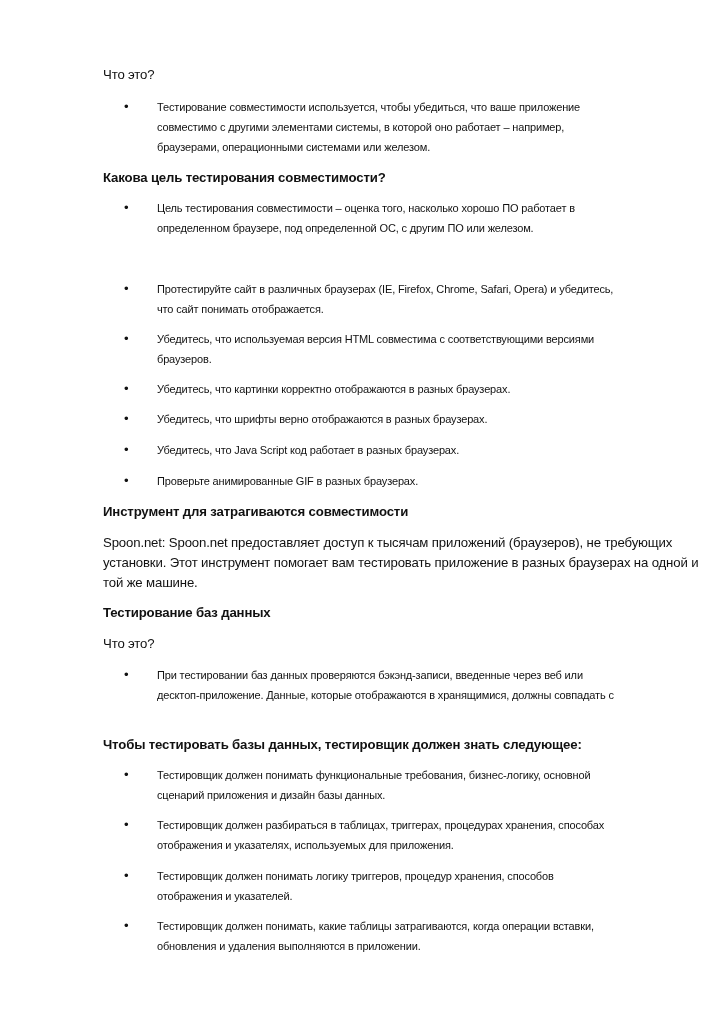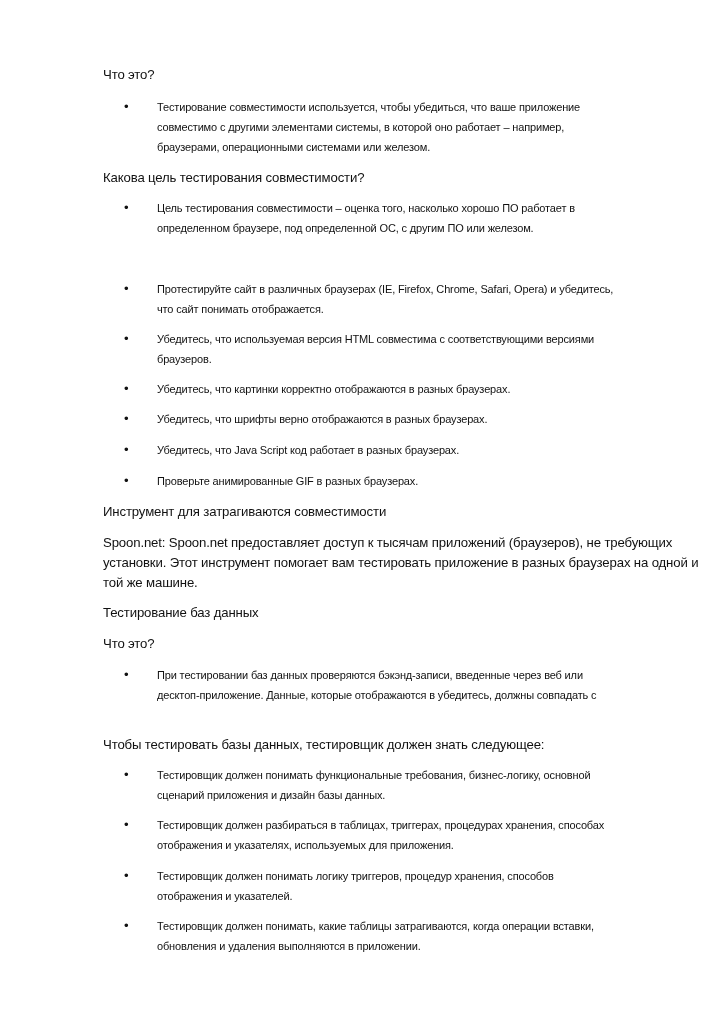--- a/index.html
+++ b/index.html
@@ -1,20 +1,20 @@
 <!DOCTYPE html>
 <html><head>
 <meta charset="utf-8">
 <style>
   html, body { margin: 0; padding: 0; background: #ffffff; }
   body { width: 724px; height: 1024px; position: relative; overflow: hidden;
          font-family: "Liberation Sans", sans-serif; color: #111111; }
   .page { position: absolute; left: 0; top: 0; width: 724px; height: 752px; background: #fff; }
   .line { position: absolute; left: 103px; font-size: 13.2px; line-height: 20px; white-space: nowrap; letter-spacing: -0.15px; }
-  .h { font-weight: normal; }
+  .h { font-weight: bold; }
   .bl { position: absolute; left: 124px; font-size: 13.2px; line-height: 20px; }
   .bt { position: absolute; left: 157px; font-size: 11px; line-height: 20px; white-space: nowrap; letter-spacing: -0.15px; }
 </style>
 </head>
 <body>
 
 <div class="page">
 
   <div class="line" style="top:65px">Что это?</div>
 
@@ -55,21 +55,21 @@
   <div class="line" style="top:533px">Spoon.net: Spoon.net предоставляет доступ к тысячам приложений (браузеров), не требующих</div>
   <div class="line" style="top:553px">установки. Этот инструмент помогает вам тестировать приложение в разных браузерах на одной и</div>
   <div class="line" style="top:573px">той же машине.</div>
 
   <div class="line h" style="top:603px">Тестирование баз данных</div>
 
   <div class="line" style="top:634px">Что это?</div>
 
   <div class="bl" style="top:665px">•</div>
   <div class="bt" style="top:665px">При тестировании баз данных проверяются бэкэнд-записи, введенные через веб или</div>
-  <div class="bt" style="top:685px">десктоп-приложение. Данные, которые отображаются в убедитесь, должны совпадать с</div>
+  <div class="bt" style="top:685px">десктоп-приложение. Данные, которые отображаются в хранящимися, должны совпадать с</div>
 
   <div class="line h" style="top:735px">Чтобы тестировать базы данных, тестировщик должен знать следующее:</div>
 
   <div class="bl" style="top:765px">•</div>
   <div class="bt" style="top:765px">Тестировщик должен понимать функциональные требования, бизнес-логику, основной</div>
   <div class="bt" style="top:785px">сценарий приложения и дизайн базы данных.</div>
 
   <div class="bl" style="top:815px">•</div>
   <div class="bt" style="top:815px">Тестировщик должен разбираться в таблицах, триггерах, процедурах хранения, способах</div>
   <div class="bt" style="top:835px">отображения и указателях, используемых для приложения.</div>

